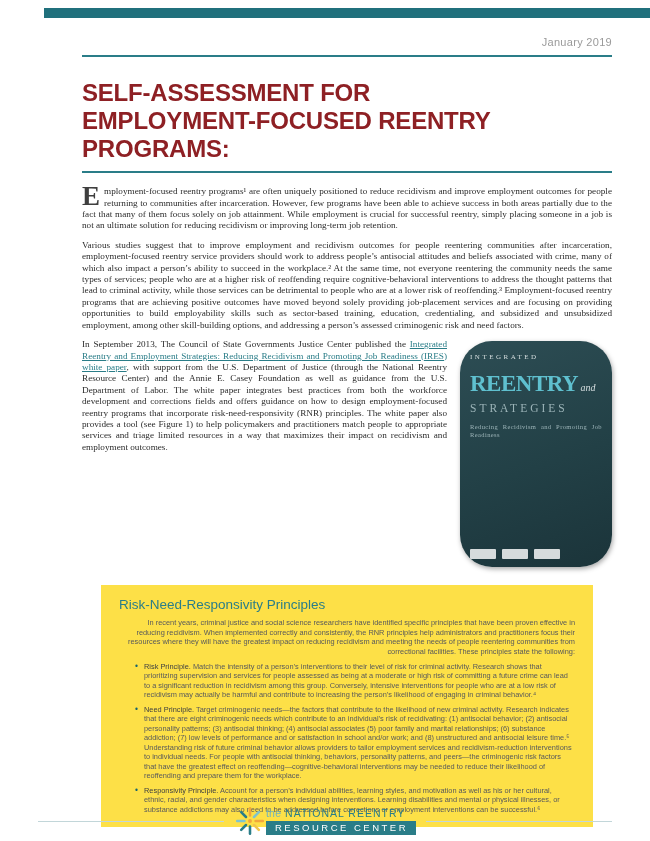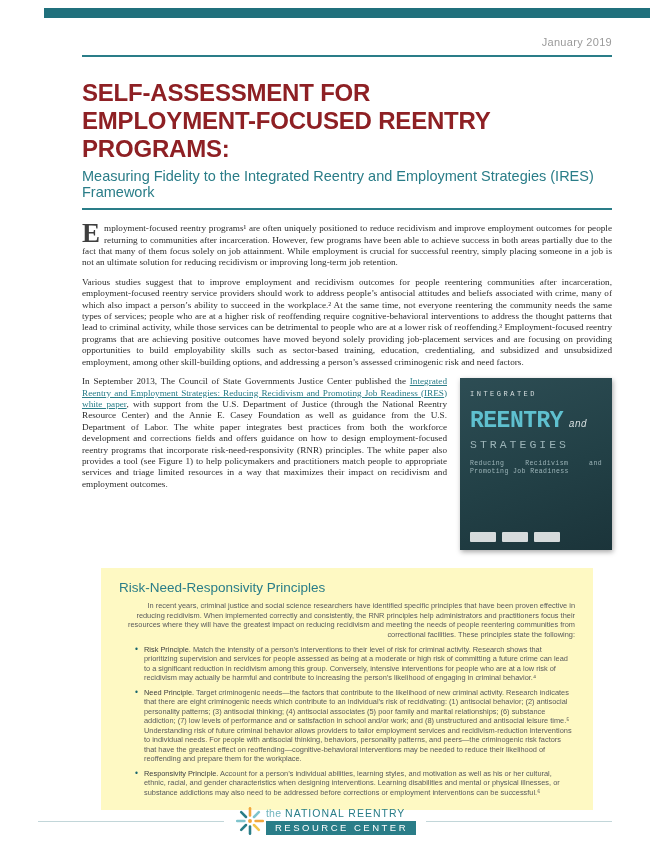--- a/index.html
+++ b/index.html
@@ -22,36 +22,36 @@
 
   .content { margin:13px 38px 0; color:#2c2c2c; font-size:9.2px; line-height:1.24; text-align:justify; }
   .para + .para { margin-top:8px; }
 
   .dropcap { float:left; font-weight:bold; font-size:27px; line-height:21px; padding-right:4px; color:#3f3f3f; }
 
   .doc-link { color:#2a7d88; text-decoration:underline; cursor:pointer; }
 
   .p3-wrap::after { content:""; display:block; clear:both; }
 
-  .cover { float:right; width:152px; height:172px; margin:2px 0 4px 13px; padding:12px 10px 8px;
+  .cover { float:right; width:152px; height:226px; margin:2px 0 4px 13px; padding:12px 10px 8px;
            background:linear-gradient(160deg,#2d4d54 0%, #224046 55%, #1b343a 100%);
            box-shadow:1px 2px 5px rgba(0,0,0,.35); position:relative;
-           font-family:Liberation Mono, monospace; }
+           font-family:Liberation Serif, serif;border-radius:32px; }
   .c-kicker { font-size:7px; letter-spacing:2.5px; color:#d7dfe0; border-bottom:1px solid #5e7density; }
   .c-kicker { border-bottom:none; }
   .c-line1 { margin-top:8px; white-space:nowrap; }
   .c-reentry { font-size:23px; font-weight:bold; color:#5fc0cf; letter-spacing:-.5px; }
   .c-and { font-size:10px; font-style:italic; color:#d7dfe0; }
   .c-employment { font-size:19px; font-weight:bold; color:#eef4f5; letter-spacing:-.3px; margin-top:1px; }
   .c-strategies { font-size:11.5px; color:#9cb4b8; letter-spacing:3px; margin-top:3px; }
   .c-tag { font-size:6.5px; color:#9cb4b8; margin-top:7px; letter-spacing:.4px; }
   .c-logos { position:absolute; left:10px; right:10px; bottom:8px; display:flex; gap:6px; align-items:center; }
   .c-logo { display:inline-block; width:26px; height:10px; background:rgba(255,255,255,.82); border-radius:1px; }
 
-  .rnr-box { margin:14px 57px 0; background:#fef9c3; padding:12px 18px 13px; font-family:"Liberation Sans", sans-serif; }
+  .rnr-box { margin:14px 57px 0; background:#fde047; padding:12px 18px 13px; font-family:"Liberation Sans", sans-serif; }
   .rnr-heading { font-size:13.5px; font-weight:400; color:#2a7d88; margin-bottom:6px; }
   .rnr-intro { font-size:7.4px; line-height:1.28; color:#58595b; margin-bottom:6px; text-align:right; }
   .rnr-list { list-style:none; }
   .rnr-item { display:flex; margin-top:5px; font-size:7.4px; line-height:1.28; color:#58595b; }
   .bullet { color:#17646e; font-size:8.5px; line-height:1.1; margin:0 6px 0 16px; }
   .item-text { flex:1; text-align:left; }
   .label { font-weight:normal; color:#3f4041; }
 
   .footer { position:absolute; left:0; right:0; bottom:12px; display:flex; align-items:center; gap:10px; padding:0 38px; }
   .f-line { flex:1; height:1px; background:#c2d6d9; }
@@ -71,21 +71,20 @@
   <div class="top-band"></div>
 
   <div class="header-row">
     <span class="date">January 2019</span>
   </div>
   <hr class="rule">
 
   <div class="title-block">
     <div class="title-line">SELF-ASSESSMENT FOR</div>
     <div class="title-line">EMPLOYMENT-FOCUSED REENTRY PROGRAMS:</div>
-    <div class="subtitle">Measuring Fidelity to the Integrated Reentry and Employment Strategies (IRES) Framework</div>
   </div>
   <hr class="rule rule-2">
 
   <div class="content">
 
     <p class="para"><span class="dropcap">E</span><span>mployment-focused reentry programs¹ are often uniquely positioned to reduce recidivism and improve employment outcomes for people returning to communities after incarceration. However, few programs have been able to achieve success in both areas partially due to the fact that many of them focus solely on job attainment. While employment is crucial for successful reentry, simply placing someone in a job is not an ultimate solution for reducing recidivism or improving long-term job retention.</span></p>
 
     <p class="para"><span>Various studies suggest that to improve employment and recidivism outcomes for people reentering communities after incarceration, employment-focused reentry service providers should work to address people’s antisocial attitudes and beliefs associated with crime, many of which also impact a person’s ability to succeed in the workplace.² At the same time, not everyone reentering the community needs the same types of services; people who are at a higher risk of reoffending require cognitive-behavioral interventions to address the thought patterns that lead to criminal activity, while those services can be detrimental to people who are at a lower risk of reoffending.³ Employment-focused reentry programs that are achieving positive outcomes have moved beyond solely providing job-placement services and are focusing on providing opportunities to build employability skills such as sector-based training, education, credentialing, and subsidized and unsubsidized employment, among other skill-building options, and addressing a person’s assessed criminogenic risk and need factors.</span></p>
 
     <div class="para p3-wrap">

